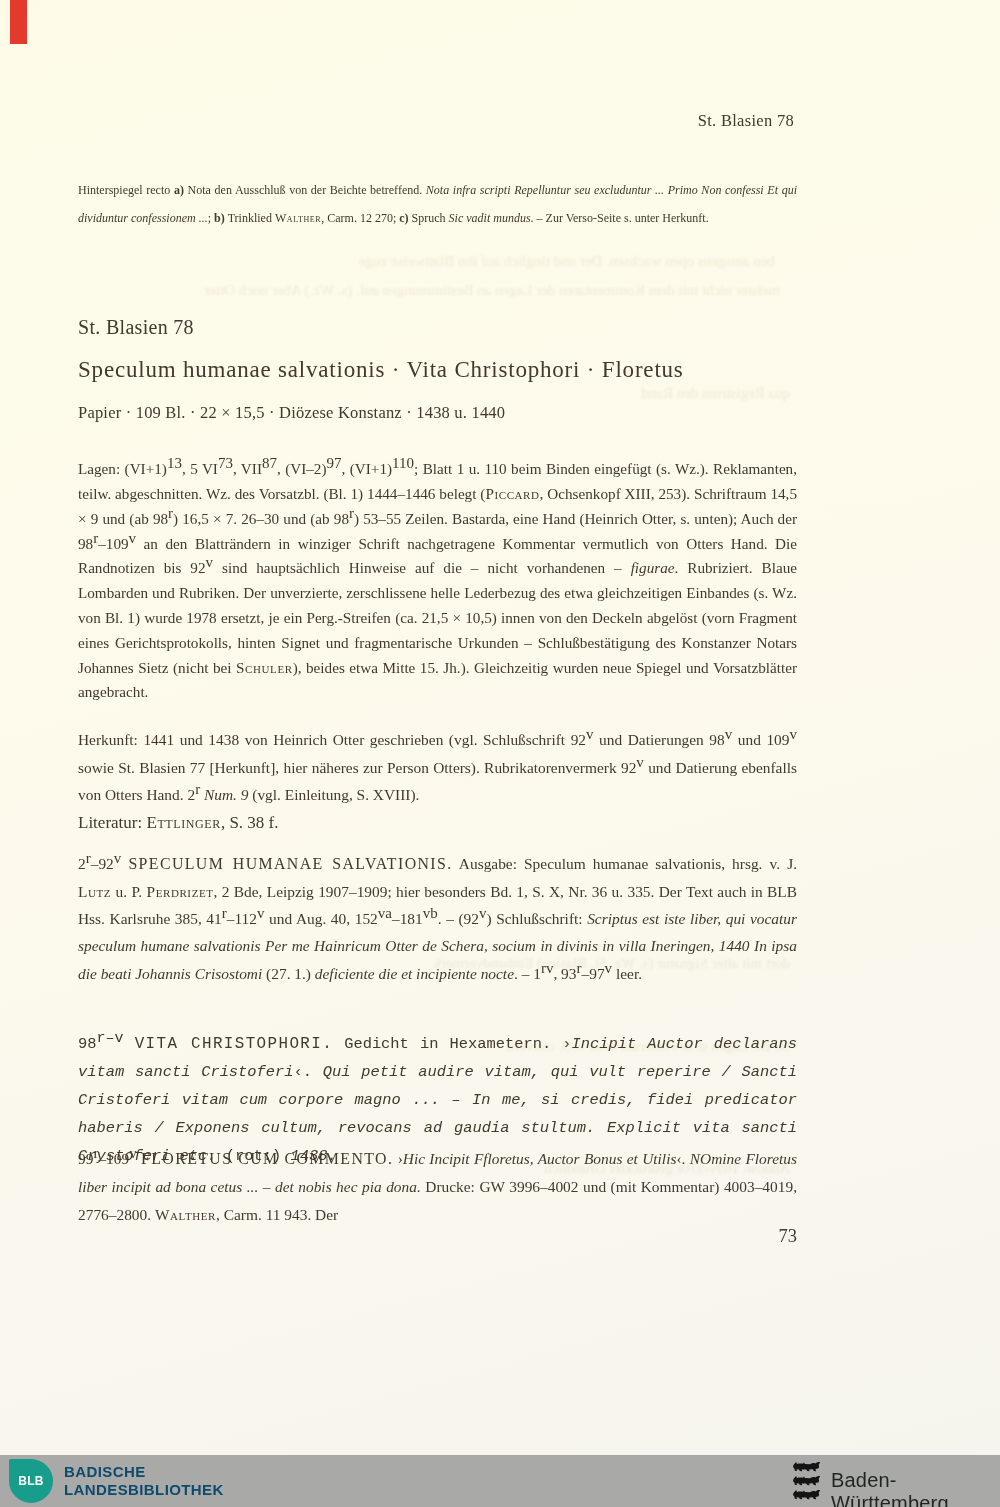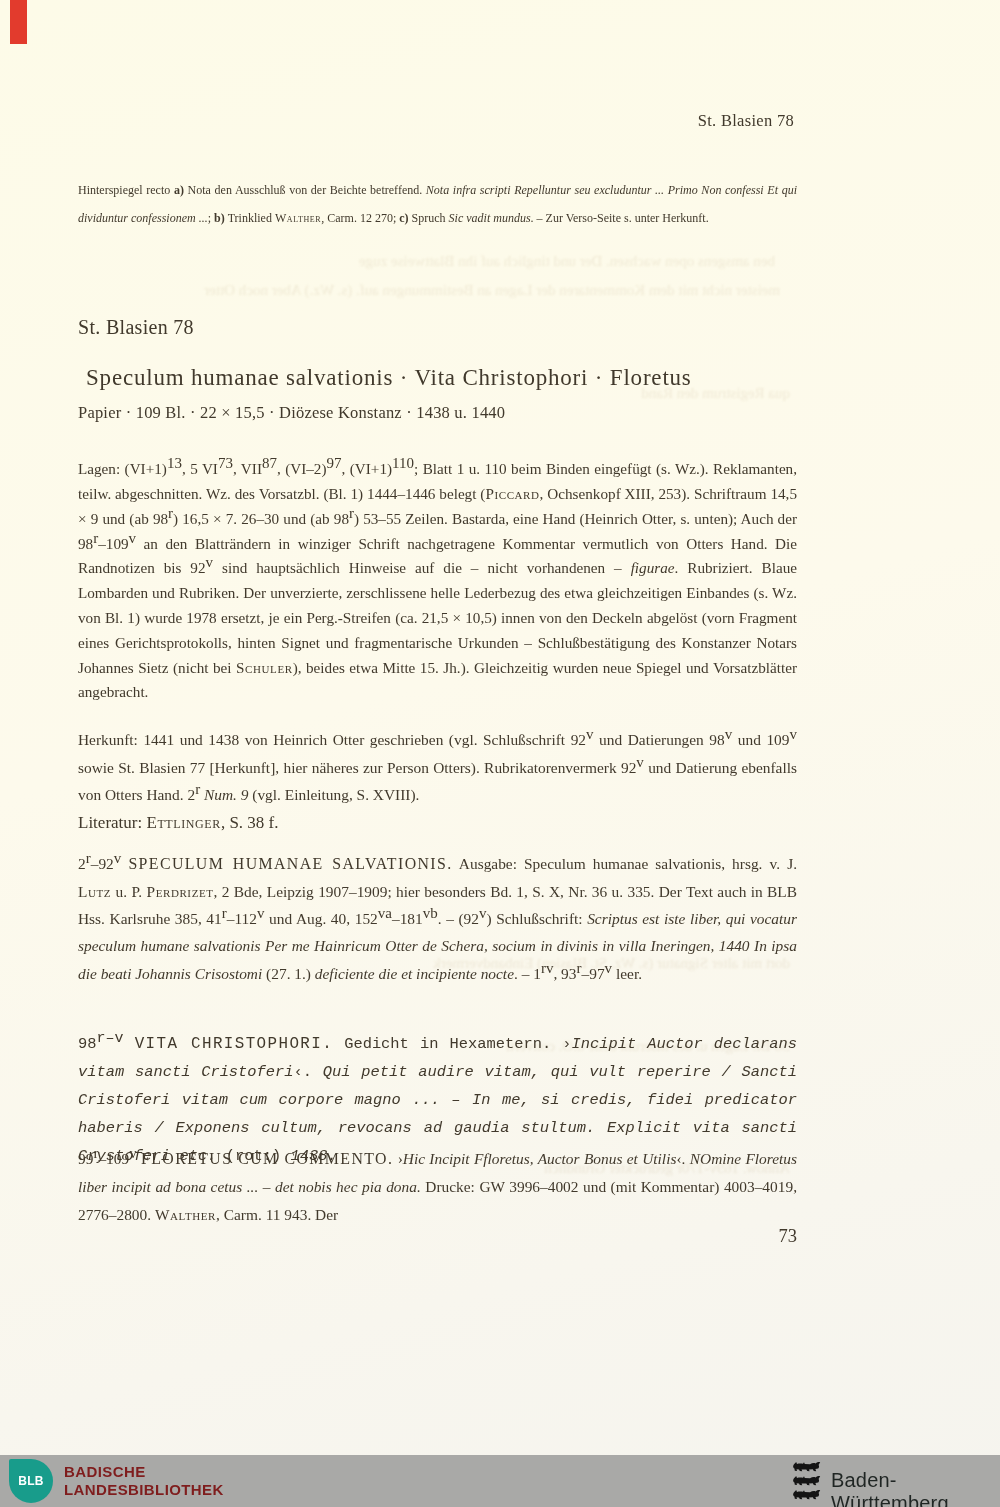--- a/index.html
+++ b/index.html
@@ -43,21 +43,21 @@
   .bleed-5 { top:1038px; left:470px; width:320px; }
   .bleed-6 { top:1160px; left:460px; width:330px; }
 
   .footer { position:absolute; left:0; bottom:0; width:1000px; height:52px;
             background:#a9a9a7; font-family:"Liberation Sans", sans-serif; }
   .blb-logo { position:absolute; left:9px; top:4px; width:44px; height:44px;
               background:#189c8b; border-radius:2px 50% 50% 50%;
               display:flex; align-items:center; justify-content:center; }
   .blb-logo span { color:#ffffff; font-weight:bold; font-size:12px; letter-spacing:0.3px; }
   .library-name { position:absolute; left:64px; top:8px; font-weight:bold; font-size:15px;
-                  line-height:18px; color:#7f1d1d; letter-spacing:0.4px; white-space:pre-line; }
+                  line-height:18px; color:#0c4a6e; letter-spacing:0.4px; white-space:pre-line; }
   .coat-of-arms { position:absolute; left:791px; top:5px; width:30px; height:42px; }
   .state-name { position:absolute; left:831px; top:14px; font-size:20px; color:#1f2523; letter-spacing:0.2px; }
 </style>
 </head>
 <body>
 
 <div class="red-bookmark"></div>
 
 <div class="bleed bleed-1">ben amsgens open wachsen. Der und tinglich auf ihn Blattweise zuge</div>
 <div class="bleed bleed-2">meister nicht mit dem Kommentaren der Lagen an Bestimmungen auf. (s. Wz.) Aber noch Otter</div>
@@ -66,21 +66,21 @@
 <div class="bleed bleed-5">So Bl. Lagen u. des inserunt bene o.O. converti</div>
 <div class="bleed bleed-6">Annow. 169v-170r gedruckter Grundlich</div>
 
 <div class="page-column">
   <div class="running-header">St. Blasien 78</div>
 
   <p class="para para-intro"><span class="run-n">Hinterspiegel recto </span><span class="run-b">a) </span><span class="run-n">Nota den Ausschluß von der Beichte betreffend. </span><span class="run-i">Nota infra scripti Repelluntur seu excluduntur ... Primo Non confessi Et qui dividuntur confessionem ...</span><span class="run-n">; </span><span class="run-b">b) </span><span class="run-n">Trinklied </span><span class="run-sc">Walther</span><span class="run-n">, Carm. 12 270; </span><span class="run-b">c) </span><span class="run-n">Spruch </span><span class="run-i">Sic vadit mundus</span><span class="run-n">. – Zur Verso-Seite s. unter Herkunft.</span></p>
 
   <h2 class="section-heading" style="margin:0; font-weight:normal;">St. Blasien 78</h2>
 
-  <h1 class="main-title" style="margin:8px; font-weight:normal;">Speculum humanae salvationis · Vita Christophori · Floretus</h1>
+  <h1 class="main-title" style="margin:0; font-weight:normal;">Speculum humanae salvationis · Vita Christophori · Floretus</h1>
 
   <div class="subtitle">Papier · 109 Bl. · 22 × 15,5 · Diözese Konstanz · 1438 u. 1440</div>
 
   <p class="para para-lagen"><span class="run-n">Lagen: (VI+1)</span><span class="run-sup">13</span><span class="run-n">, 5 VI</span><span class="run-sup">73</span><span class="run-n">, VII</span><span class="run-sup">87</span><span class="run-n">, (VI–2)</span><span class="run-sup">97</span><span class="run-n">, (VI+1)</span><span class="run-sup">110</span><span class="run-n">; Blatt 1 u. 110 beim Binden eingefügt (s. Wz.). Reklamanten, teilw. abgeschnitten. Wz. des Vorsatzbl. (Bl. 1) 1444–1446 belegt (</span><span class="run-sc">Piccard</span><span class="run-n">, Ochsenkopf XIII, 253). Schriftraum 14,5 × 9 und (ab 98</span><span class="run-sup">r</span><span class="run-n">) 16,5 × 7. 26–30 und (ab 98</span><span class="run-sup">r</span><span class="run-n">) 53–55 Zeilen. Bastarda, eine Hand (Heinrich Otter, s. unten); Auch der 98</span><span class="run-sup">r</span><span class="run-n">–109</span><span class="run-sup">v</span><span class="run-n"> an den Blatträndern in winziger Schrift nachgetragene Kommentar vermutlich von Otters Hand. Die Randnotizen bis 92</span><span class="run-sup">v</span><span class="run-n"> sind hauptsächlich Hinweise auf die – nicht vorhandenen – </span><span class="run-i">figurae</span><span class="run-n">. Rubriziert. Blaue Lombarden und Rubriken. Der unverzierte, zerschlissene helle Lederbezug des etwa gleichzeitigen Einbandes (s. Wz. von Bl. 1) wurde 1978 ersetzt, je ein Perg.-Streifen (ca. 21,5 × 10,5) innen von den Deckeln abgelöst (vorn Fragment eines Gerichtsprotokolls, hinten Signet und fragmentarische Urkunden – Schlußbestätigung des Konstanzer Notars Johannes Sietz (nicht bei </span><span class="run-sc">Schuler</span><span class="run-n">), beides etwa Mitte 15. Jh.). Gleichzeitig wurden neue Spiegel und Vorsatzblätter angebracht.</span></p>
 
   <p class="para para-herkunft"><span class="run-n">Herkunft: 1441 und 1438 von Heinrich Otter geschrieben (vgl. Schlußschrift 92</span><span class="run-sup">v</span><span class="run-n"> und Datierungen 98</span><span class="run-sup">v</span><span class="run-n"> und 109</span><span class="run-sup">v</span><span class="run-n"> sowie St. Blasien 77 [Herkunft], hier näheres zur Person Otters). Rubrikatorenvermerk 92</span><span class="run-sup">v</span><span class="run-n"> und Datierung ebenfalls von Otters Hand. 2</span><span class="run-sup">r</span><span class="run-n"> </span><span class="run-i">Num. 9</span><span class="run-n"> (vgl. Einleitung, S. XVIII).</span></p>
 
   <p class="para para-literatur"><span class="run-n">Literatur: </span><span class="run-sc">Ettlinger</span><span class="run-n">, S. 38 f.</span></p>
 
   <p class="para entry-1"><span class="run-n">2</span><span class="run-sup">r</span><span class="run-n">–92</span><span class="run-sup">v</span><span class="run-n"> </span><span class="run-caps">SPECULUM HUMANAE SALVATIONIS.</span><span class="run-n"> Ausgabe: Speculum humanae salvationis, hrsg. v. J. </span><span class="run-sc">Lutz</span><span class="run-n"> u. P. </span><span class="run-sc">Perdrizet</span><span class="run-n">, 2 Bde, Leipzig 1907–1909; hier besonders Bd. 1, S. X, Nr. 36 u. 335. Der Text auch in BLB Hss. Karlsruhe 385, 41</span><span class="run-sup">r</span><span class="run-n">–112</span><span class="run-sup">v</span><span class="run-n"> und Aug. 40, 152</span><span class="run-sup">va</span><span class="run-n">–181</span><span class="run-sup">vb</span><span class="run-n">. – (92</span><span class="run-sup">v</span><span class="run-n">) Schlußschrift: </span><span class="run-i">Scriptus est iste liber, qui vocatur speculum humane salvationis Per me Hainricum Otter de Schera, socium in divinis in villa Ineringen, 1440 In ipsa die beati Johannis Crisostomi</span><span class="run-n"> (27. 1.) </span><span class="run-i">deficiente die et incipiente nocte</span><span class="run-n">. – 1</span><span class="run-sup">rv</span><span class="run-n">, 93</span><span class="run-sup">r</span><span class="run-n">–97</span><span class="run-sup">v</span><span class="run-n"> leer.</span></p>

